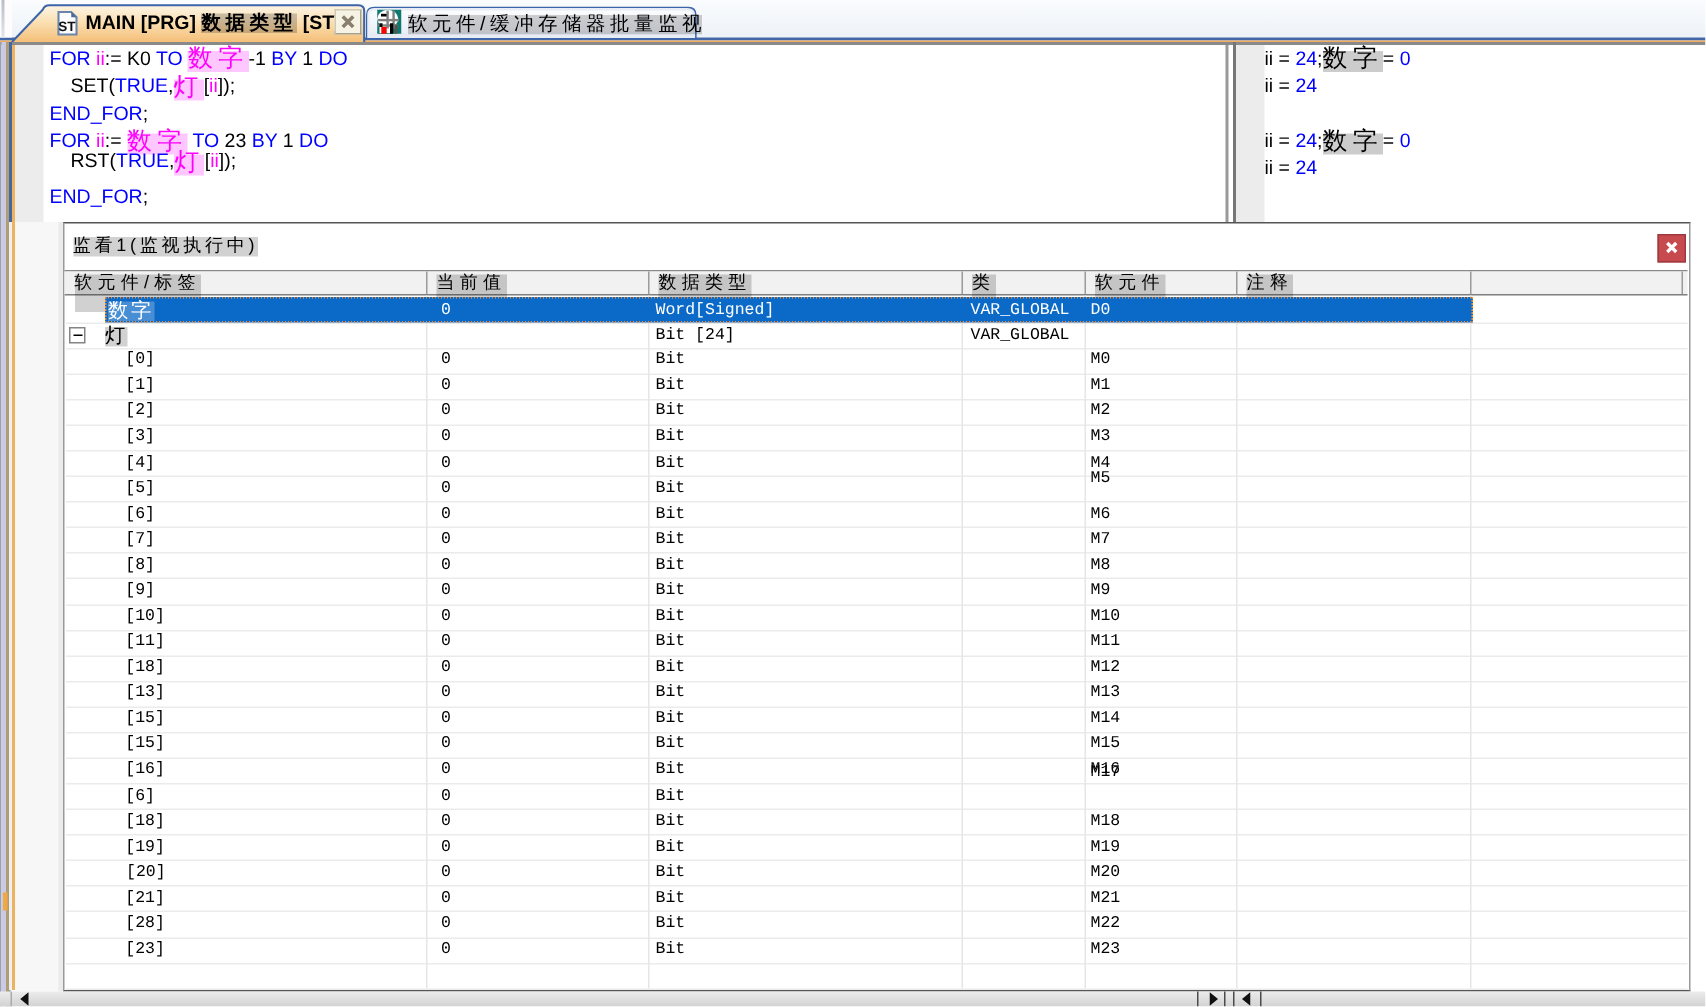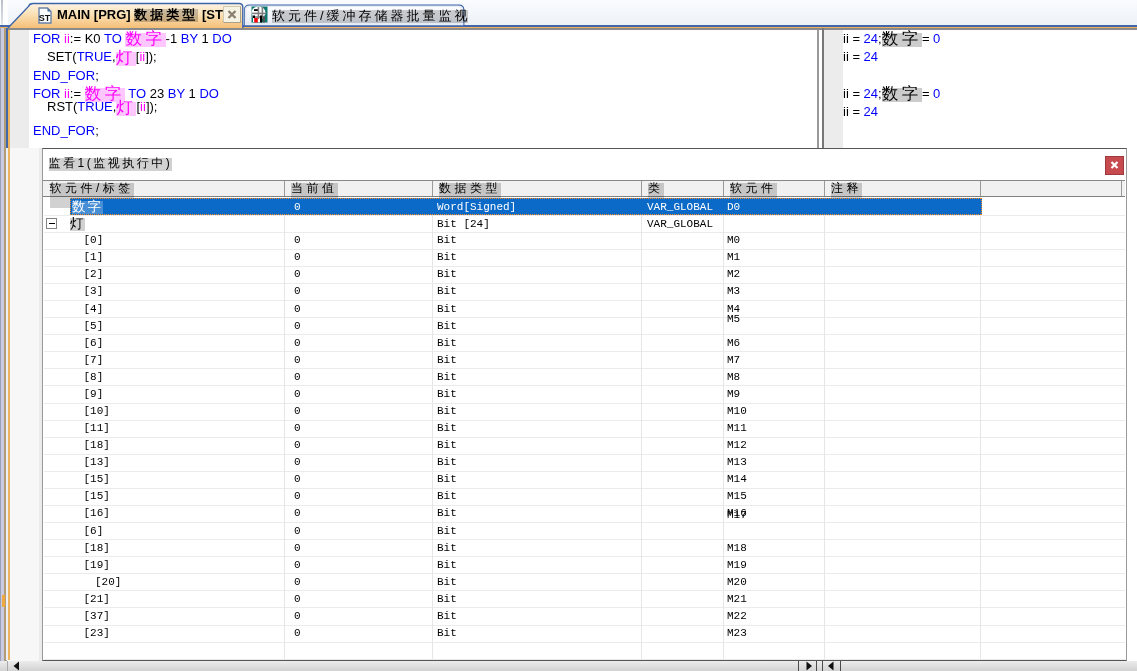--- a/index.html
+++ b/index.html
@@ -265,29 +265,29 @@
 <div class="mono lbl" style="top:524.5px;left:437px">Bit</div>
 <div class="mono lbl" style="top:509px;left:727px">M17</div>
 <div class="mono lbl" style="top:541.6px;left:83.5px">[18]</div>
 <div class="mono lbl" style="top:541.6px;left:294px">0</div>
 <div class="mono lbl" style="top:541.6px;left:437px">Bit</div>
 <div class="mono lbl" style="top:541.6px;left:727px">M18</div>
 <div class="mono lbl" style="top:558.7px;left:83.5px">[19]</div>
 <div class="mono lbl" style="top:558.7px;left:294px">0</div>
 <div class="mono lbl" style="top:558.7px;left:437px">Bit</div>
 <div class="mono lbl" style="top:558.7px;left:727px">M19</div>
-<div class="mono lbl" style="top:575.8px;left:95px">[20]</div>
+<div class="mono lbl" style="top:575.8px;left:84px">[20]</div>
 <div class="mono lbl" style="top:575.8px;left:294px">0</div>
 <div class="mono lbl" style="top:575.8px;left:437px">Bit</div>
 <div class="mono lbl" style="top:575.8px;left:727px">M20</div>
 <div class="mono lbl" style="top:592.8px;left:83.5px">[21]</div>
 <div class="mono lbl" style="top:592.8px;left:294px">0</div>
 <div class="mono lbl" style="top:592.8px;left:437px">Bit</div>
 <div class="mono lbl" style="top:592.8px;left:727px">M21</div>
-<div class="mono lbl" style="top:609.9px;left:83.5px">[37]</div>
+<div class="mono lbl" style="top:609.9px;left:83.5px">[28]</div>
 <div class="mono lbl" style="top:609.9px;left:294px">0</div>
 <div class="mono lbl" style="top:609.9px;left:437px">Bit</div>
 <div class="mono lbl" style="top:609.9px;left:727px">M22</div>
 <div class="mono lbl" style="top:627.0px;left:83.5px">[23]</div>
 <div class="mono lbl" style="top:627.0px;left:294px">0</div>
 <div class="mono lbl" style="top:627.0px;left:437px">Bit</div>
 <div class="mono lbl" style="top:627.0px;left:727px">M23</div>
 
 <div class="a" style="left:0;top:660.5px;width:1137px;height:10.5px;background:linear-gradient(#ececec,#d2d2d2)"></div>
 <div class="a" style="left:7px;top:660.5px;width:1px;height:10.5px;background:#aaa"></div>

